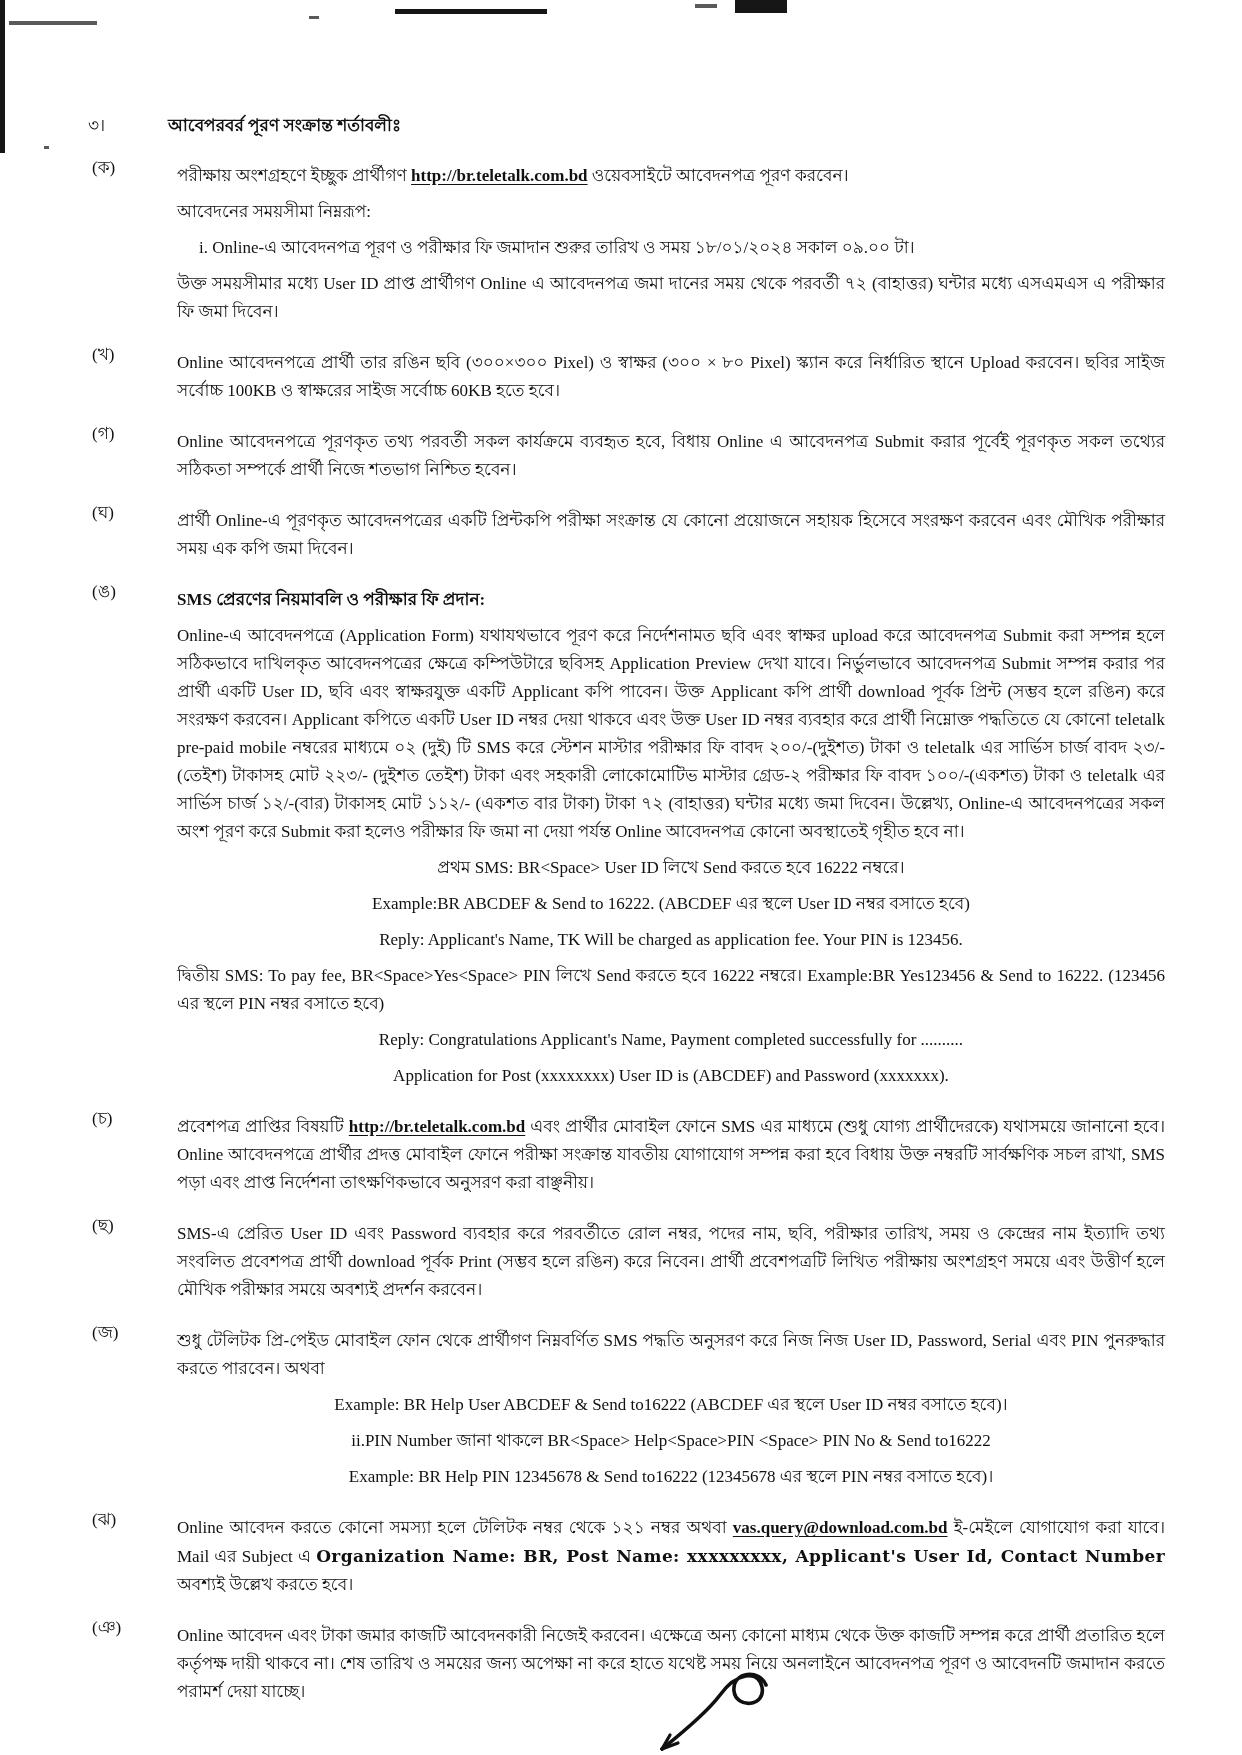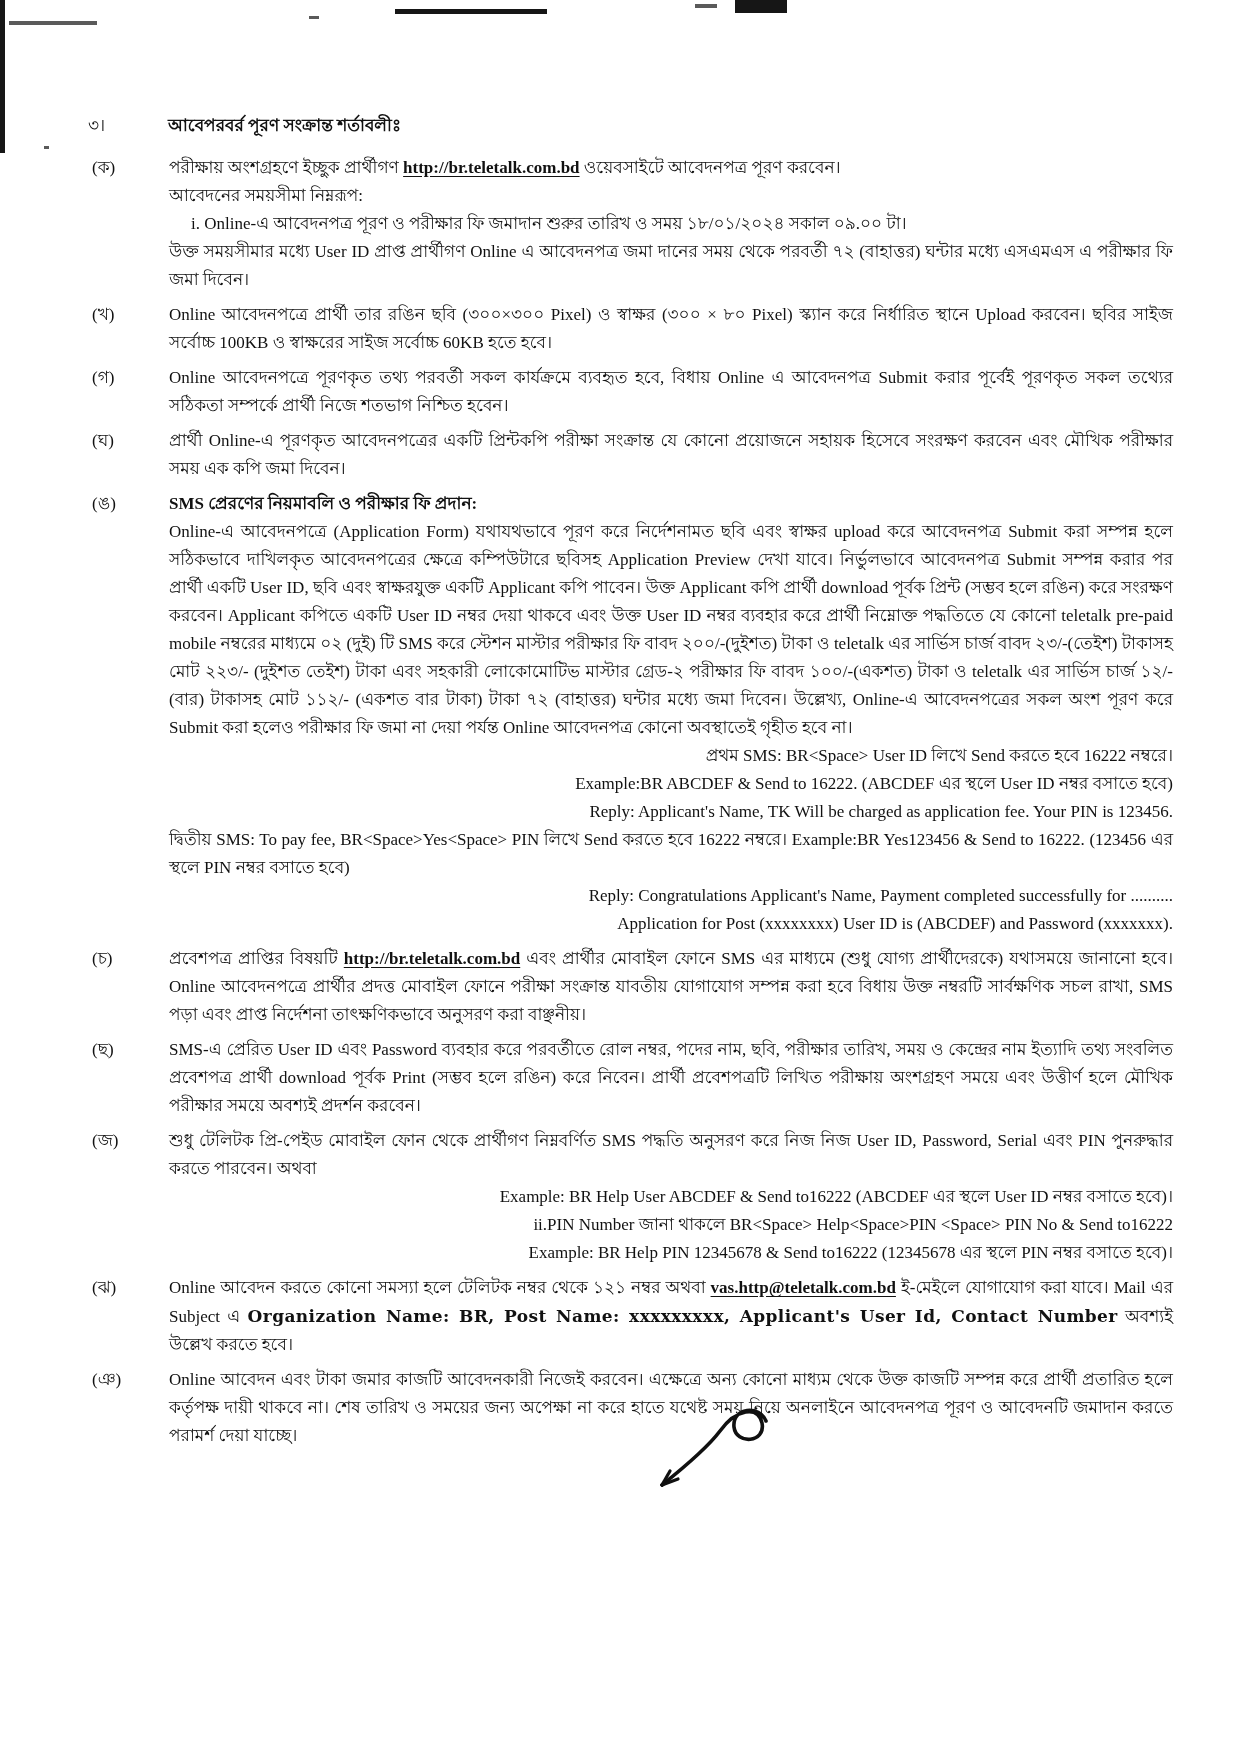--- a/index.html
+++ b/index.html
@@ -13,23 +13,23 @@
   .art{position:absolute;background:#161616;}
   .art.gray{background:#5a5a5a;}
   
   .content{position:absolute;left:88px;top:112px;width:1085px;font-size:17px;line-height:28px;}
   .heading{display:flex;margin-bottom:14px;}
   .sec-num{width:80px;flex:none;}
   .sec-title{font-weight:bold;}
   .item{display:flex;margin-bottom:7px;}
   .item .label{width:77px;flex:none;padding-left:4px;}
   .item .body{flex:1;min-width:0;}
-  .para{margin:0;text-align:justify;}
+  .para{margin:8px;text-align:justify;}
   .para.indent{padding-left:22px;}
-  .para.nj{text-align:right;}
+  .para.nj{text-align:center;}
   .b{font-weight:bold;}
   .u{font-weight:bold;text-decoration:underline;text-underline-offset:3px;}
   .alt{font-family:"DejaVu Serif",serif;font-weight:bold;letter-spacing:.4px;}
   
   .signature{position:relative;height:0;}
   .signature svg{position:absolute;left:560px;top:-58px;}
 </style>
 </head>
 <body>
 
@@ -108,21 +108,21 @@
           <div class="body">
             <p class="para"><span>শুধু টেলিটক প্রি-পেইড মোবাইল ফোন থেকে প্রার্থীগণ নিম্নবর্ণিত SMS পদ্ধতি অনুসরণ করে নিজ নিজ User ID,  Password, Serial এবং PIN পুনরুদ্ধার করতে পারবেন। অথবা</span></p>
             <p class="para nj"><span>Example: BR Help User   ABCDEF &amp; Send to16222 (ABCDEF এর স্থলে User ID নম্বর বসাতে হবে)।</span></p>
             <p class="para nj"><span>ii.PIN Number জানা থাকলে BR&lt;Space&gt; Help&lt;Space&gt;PIN &lt;Space&gt; PIN No &amp; Send to16222</span></p>
             <p class="para nj"><span>Example: BR Help PIN 12345678  &amp; Send to16222 (12345678 এর স্থলে PIN নম্বর বসাতে হবে)।</span></p>
           </div>
         </div>
         <div class="item">
           <div class="label">(ঝ)</div>
           <div class="body">
-            <p class="para"><span>Online আবেদন করতে কোনো সমস্যা হলে টেলিটক নম্বর থেকে ১২১ নম্বর অথবা </span><span class="u">vas.http@teletalk.com.bd</span><span>  ই-মেইলে যোগাযোগ করা যাবে। Mail এর Subject এ </span><span class="alt">Organization Name: BR, Post Name: xxxxxxxxx, Applicant's User Id,  Contact Number</span><span> অবশ্যই উল্লেখ করতে হবে।</span></p>
+            <p class="para"><span>Online আবেদন করতে কোনো সমস্যা হলে টেলিটক নম্বর থেকে ১২১ নম্বর অথবা </span><span class="u">vas.query@download.com.bd</span><span>  ই-মেইলে যোগাযোগ করা যাবে। Mail এর Subject এ </span><span class="alt">Organization Name: BR, Post Name: xxxxxxxxx, Applicant's User Id,  Contact Number</span><span> অবশ্যই উল্লেখ করতে হবে।</span></p>
           </div>
         </div>
         <div class="item">
           <div class="label">(ঞ)</div>
           <div class="body">
             <p class="para"><span>Online আবেদন এবং টাকা জমার কাজটি আবেদনকারী নিজেই করবেন। এক্ষেত্রে অন্য কোনো মাধ্যম থেকে উক্ত কাজটি সম্পন্ন করে প্রার্থী প্রতারিত হলে কর্তৃপক্ষ দায়ী থাকবে না। শেষ তারিখ ও সময়ের জন্য অপেক্ষা না করে হাতে যথেষ্ট সময় নিয়ে অনলাইনে আবেদনপত্র পূরণ ও আবেদনটি জমাদান করতে পরামর্শ দেয়া যাচ্ছে।</span></p>
           </div>
         </div>
       </div>
 

